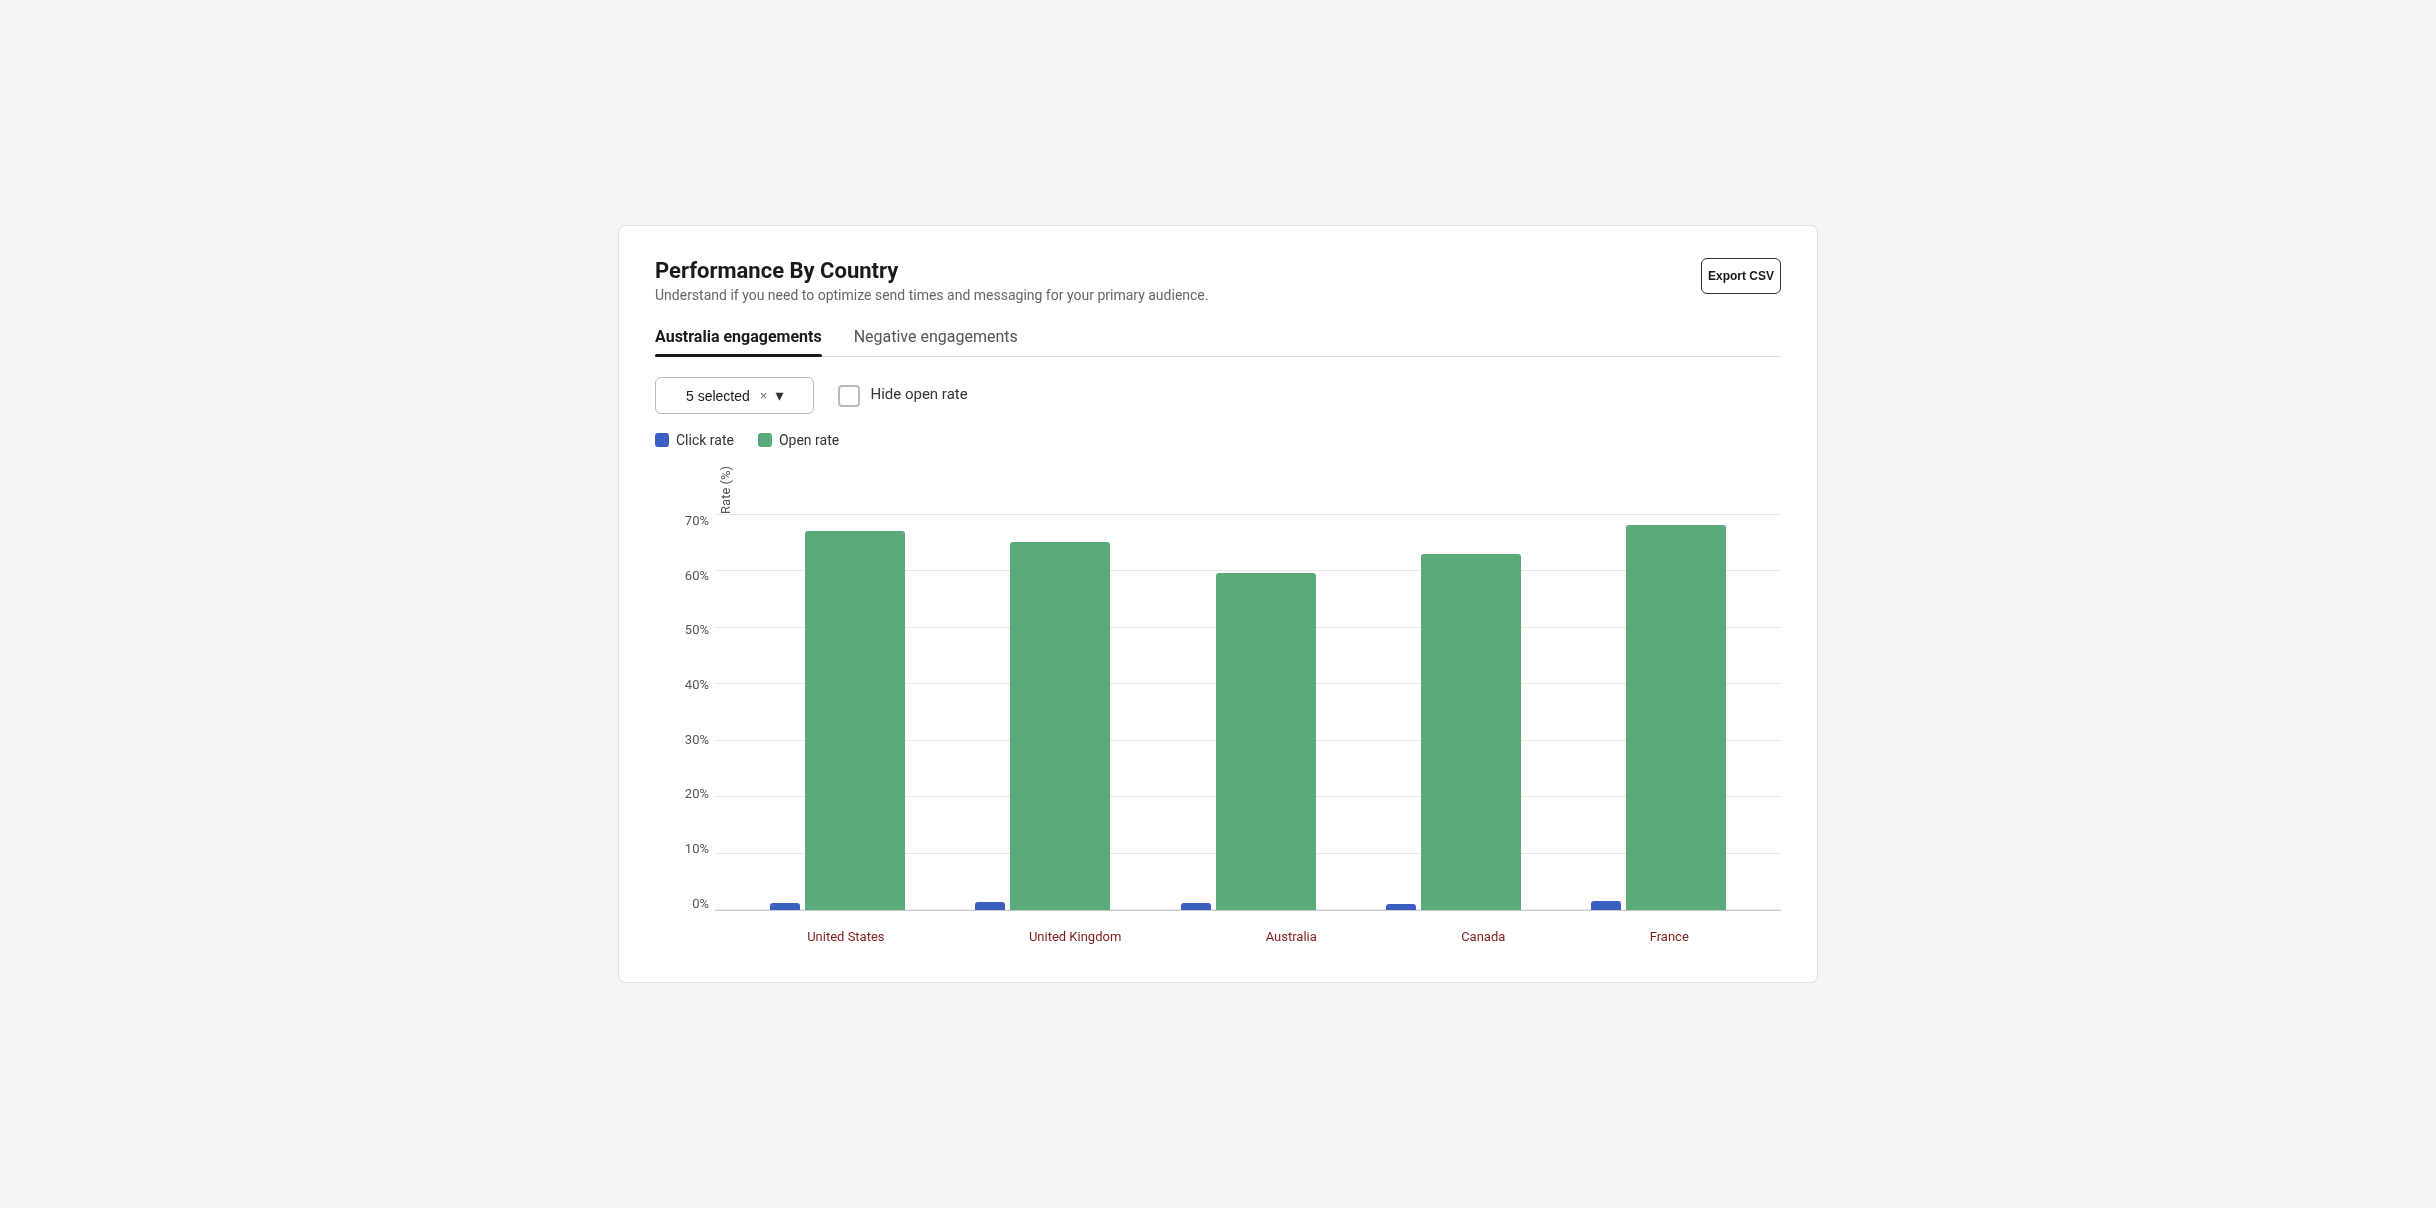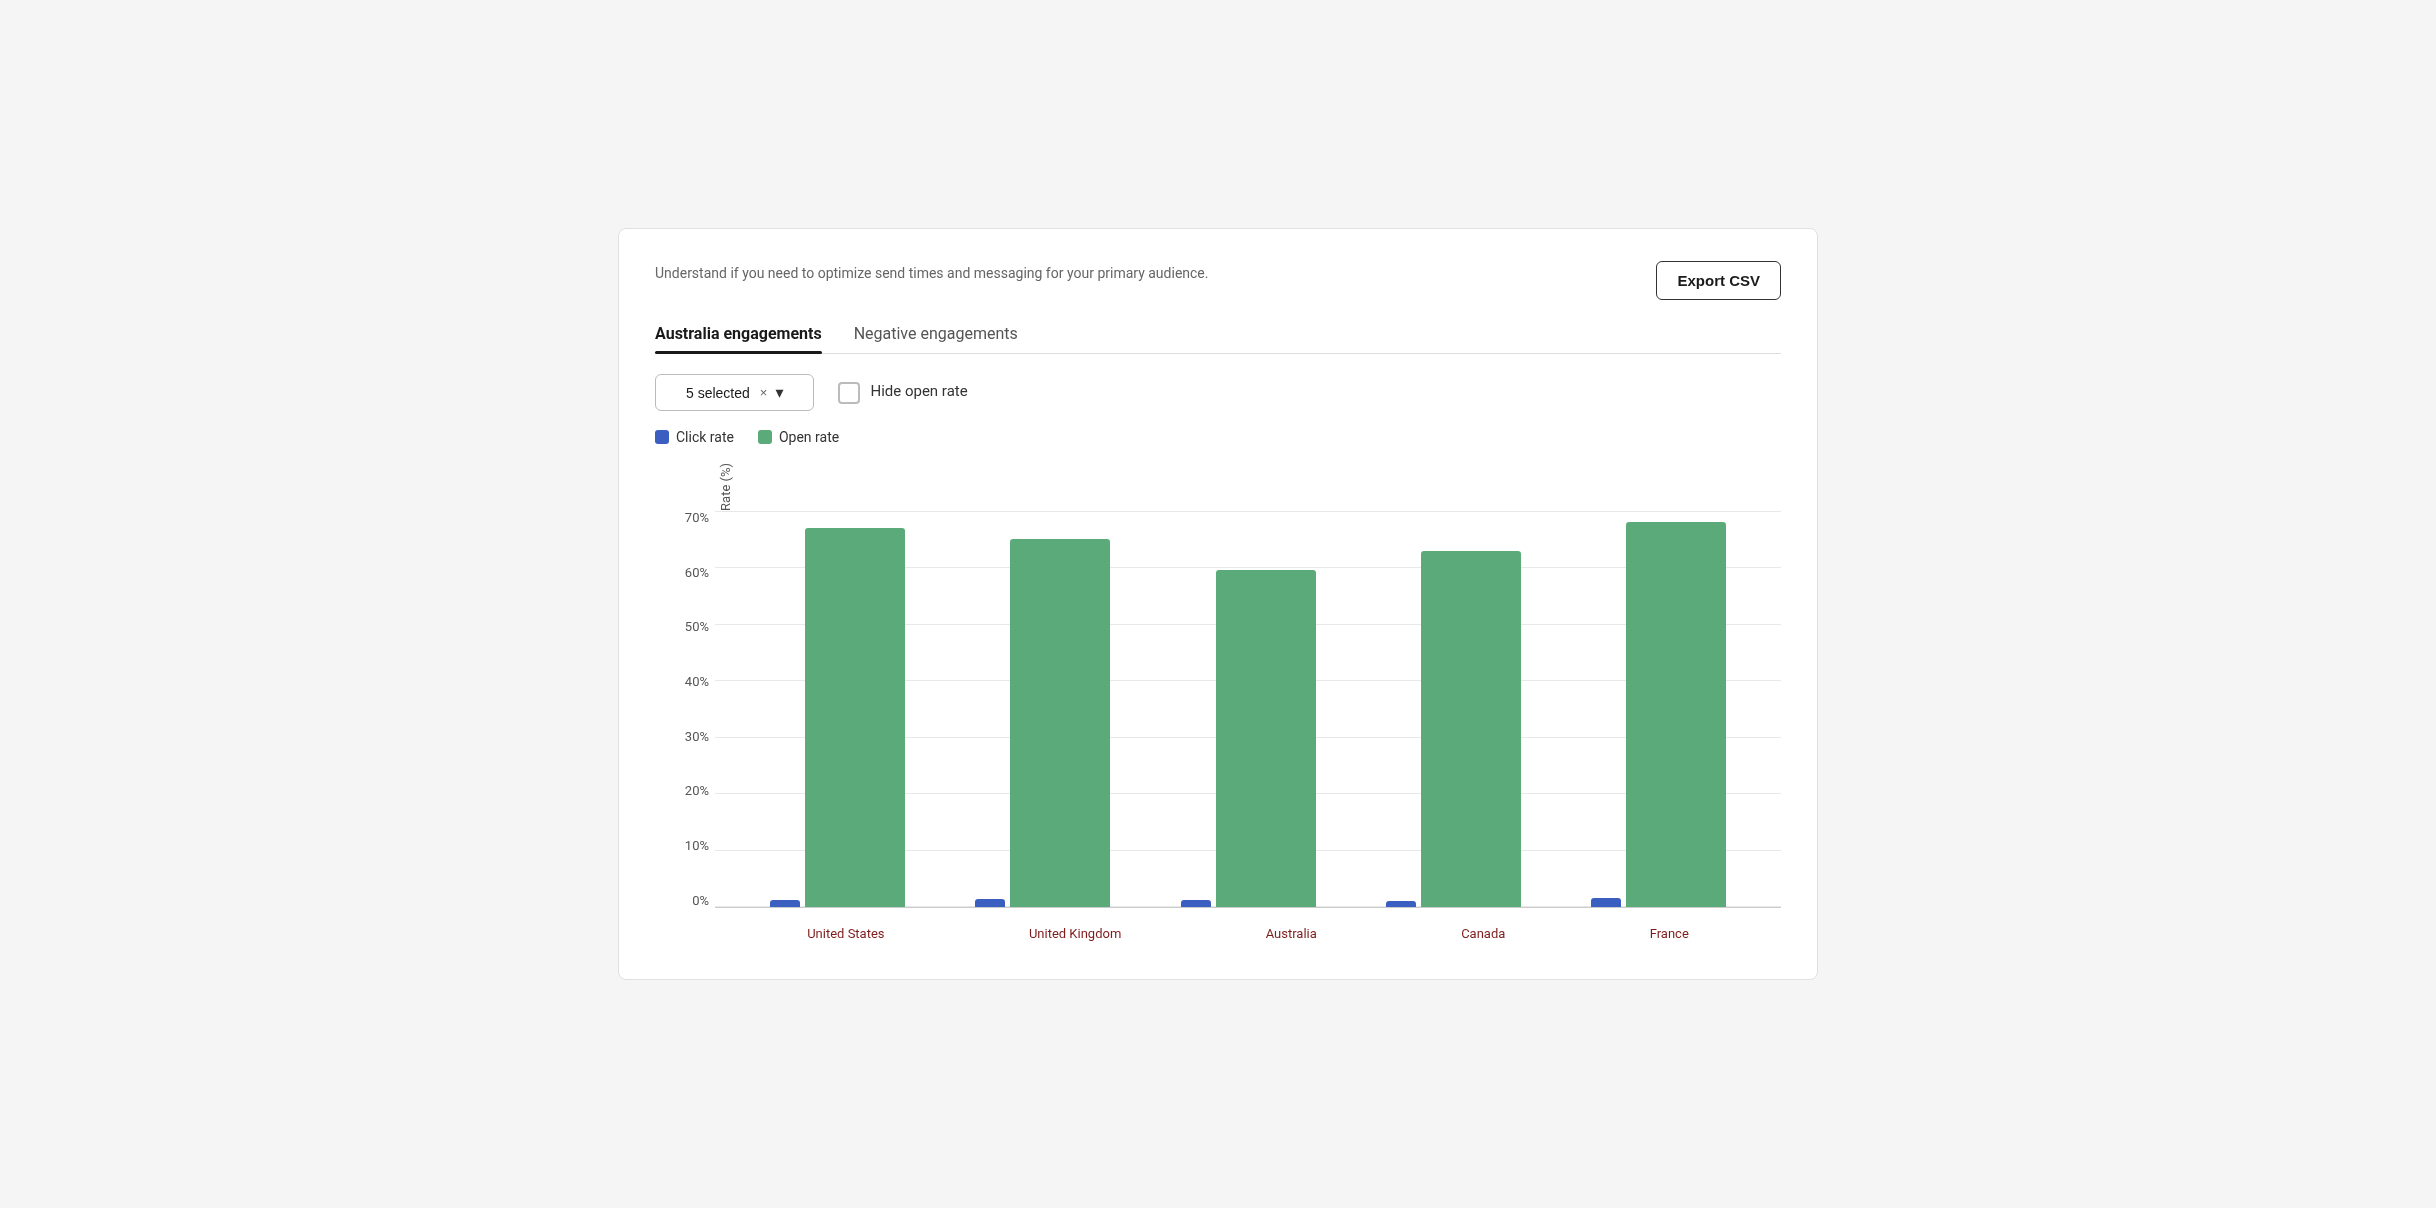--- a/index.html
+++ b/index.html
@@ -33,22 +33,22 @@
     }
     .subtitle {
       font-size: 14px;
       color: #666;
       margin-top: 4px;
     }
     .export-btn {
       border: 1.5px solid #333;
       background: #fff;
       border-radius: 6px;
-      padding: 10px 20px;
-      font-size: 15px;
+      padding: 10px 6px;
+      font-size: 12px;
       font-weight: 600;
       cursor: pointer;
       color: #1a1a1a;
       white-space: nowrap;
     }
     .tabs {
       display: flex;
       gap: 32px;
       margin-top: 24px;
       border-bottom: 1px solid #ddd;
@@ -188,20 +188,21 @@
       position: relative;
       padding-left: 60px;
     }
   </style>
 </head>
 <body>
 
 <div class="card">
   <div class="header-row">
     <div>
+      <div class="title">Performance By Country</div>
       <div class="subtitle">Understand if you need to optimize send times and messaging for your primary audience.</div>
     </div>
     <button class="export-btn">Export CSV</button>
   </div>
 
   <div class="tabs">
     <div class="tab active">Australia engagements</div>
     <div class="tab">Negative engagements</div>
   </div>
 

